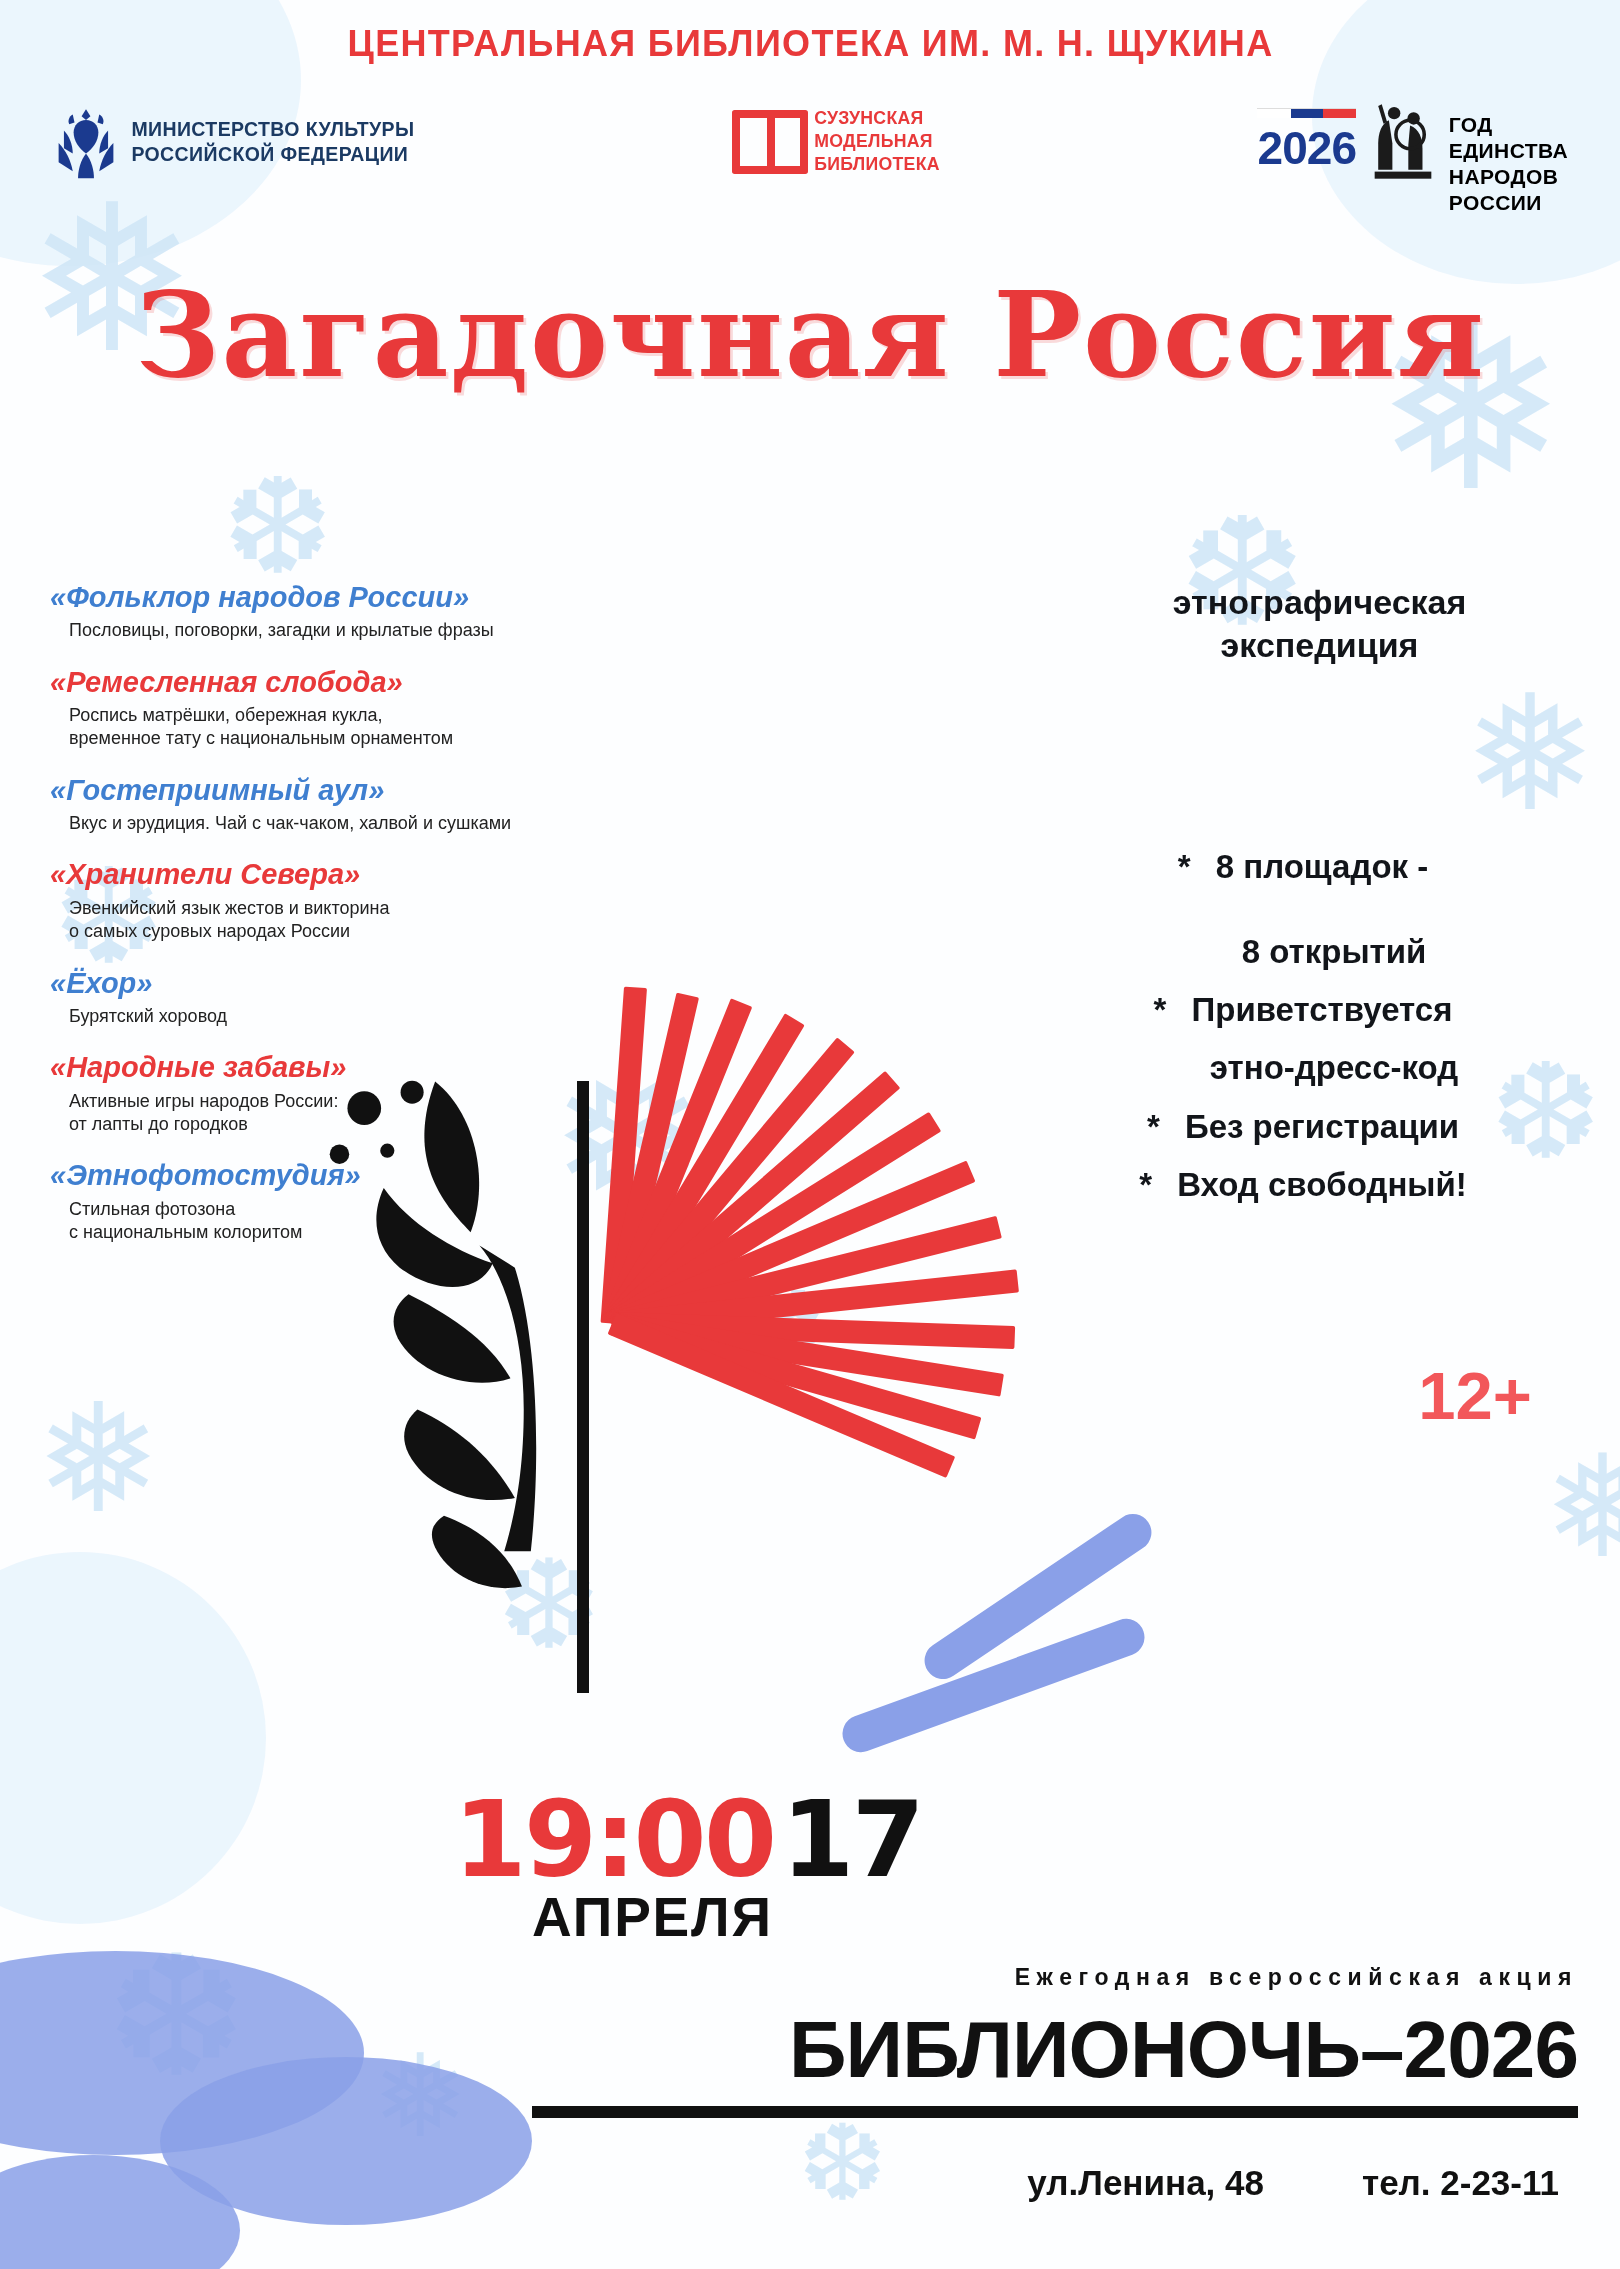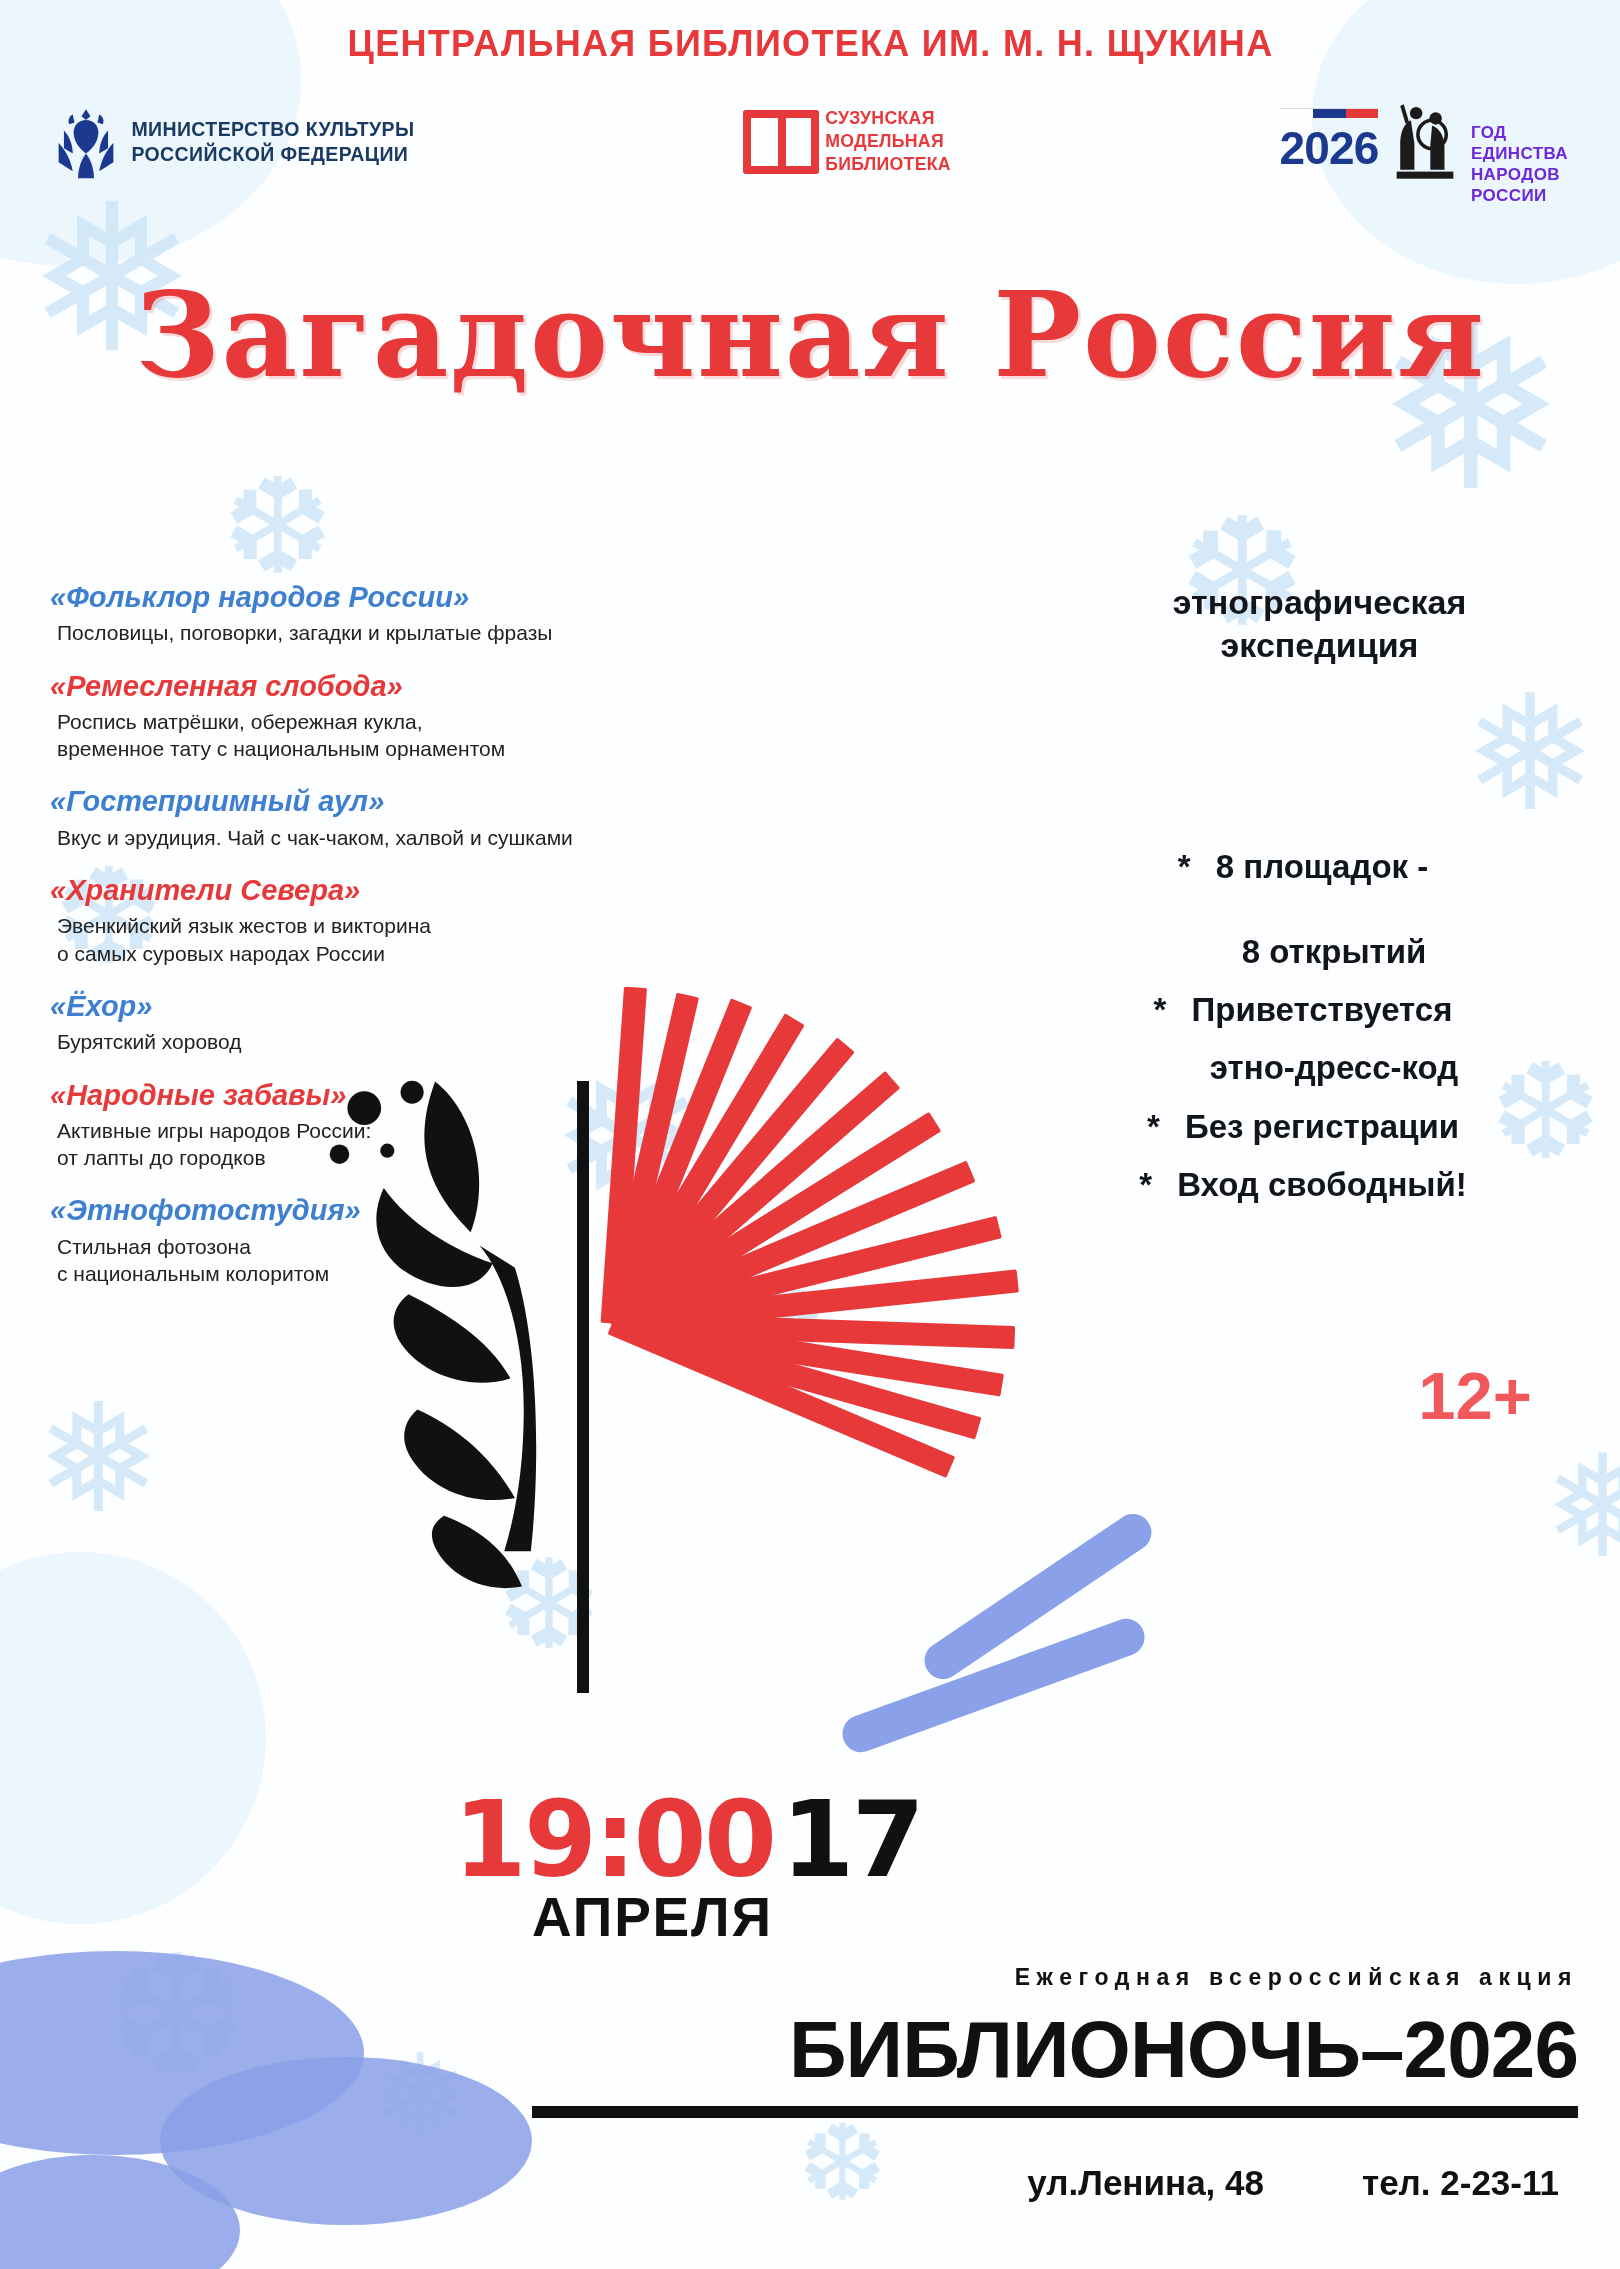--- a/index.html
+++ b/index.html
@@ -96,21 +96,21 @@
     color: #1b3a8f;
     position: relative; padding-top: 12.4px;
   }
   .year-flag {
     position: absolute; top: 0; left: 0; right: 0; height: 9.8px;
     background: linear-gradient(to right, #ffffff 0 34%, #1b3a8f 34% 67%, #e8393a 67% 100%);
     border-top: 0.9px solid #ddd;
   }
   .year-mono { width: 82px; height: 85px; }
   .year-text {
-    font-size: 17px; font-weight: bold; color: #6d28d9;
+    font-size: 21px; font-weight: bold; color: #000000;
     line-height: 1.25; letter-spacing: 0.4px; margin-top: 45px;
   }
 
   
   .headline {
     position: absolute;
     top: 266px; left: 0; width: 100%;
     text-align: center;
     font-family: "DejaVu Serif", serif;
     font-weight: bold;
@@ -127,22 +127,23 @@
     top: 581px; left: 50px; width: 621px;
   }
   .prog-item { margin-bottom: 23px; }
   .prog-title {
     font-size: 29px; font-weight: bold; font-style: italic;
     margin-bottom: 5.3px;
   }
   .c-blue { color: #3f7fd0; }
   .c-red  { color: #e8393a; }
   .prog-desc {
-    font-size: 21px; color: #222; line-height: 1.3;
+    font-size: 18px; color: #222; line-height: 1.3;
     padding-left: 7px;
+    margin-left: 12px;
   }
 
   
   .expedition {
     position: absolute;
     top: 581px; right: 53px; width: 497px;
     text-align: center;
     font-size: 34px; font-weight: bold; color: #12151a;
     line-height: 1.25;
   }

